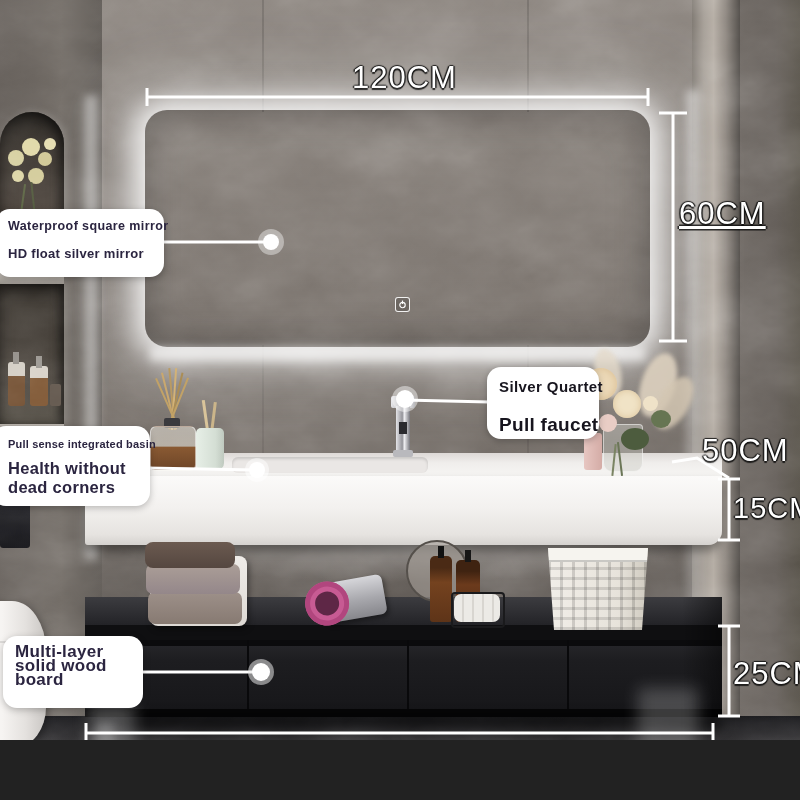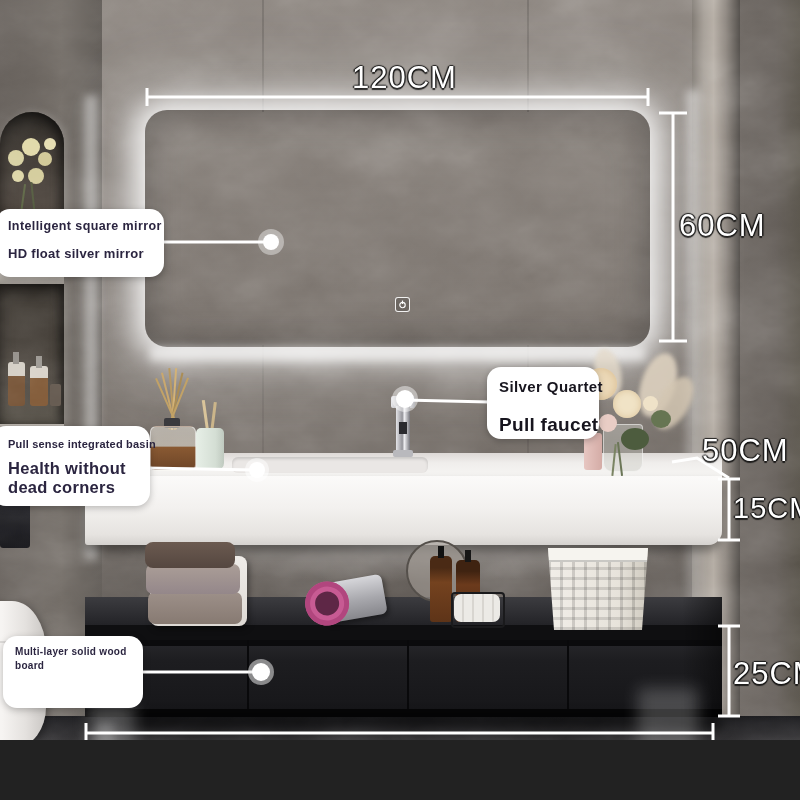--- a/index.html
+++ b/index.html
@@ -257,37 +257,37 @@
       <circle cx="405" cy="399" r="13" fill="rgba(255,255,255,.45)"></circle>
       <circle cx="405" cy="399" r="9" fill="#fff"></circle>
       <circle cx="257" cy="470" r="12" fill="rgba(255,255,255,.5)"></circle>
       <circle cx="257" cy="470" r="8" fill="#fff"></circle>
       <circle cx="261" cy="672" r="13" fill="rgba(230,230,230,.55)"></circle>
       <circle cx="261" cy="672" r="9" fill="#fff"></circle>
     </g>
   </svg>
 
   <div class="dim" style="left:352px;top:60px;">120CM</div>
-  <div class="dim" style="left:679px;top:208px;">60CM</div>
+  <div class="dim" style="left:679px;top:196px;text-decoration:underline;">60CM</div>
   <div class="dim" style="left:702px;top:433px;">50CM</div>
   <div class="dim" style="left:733px;top:492px;font-size:29px;">15CM</div>
   <div class="dim" style="left:733px;top:656px;">25CM</div>
 
   <div class="callout" style="left:-4px;top:209px;width:168px;height:68px;padding:10px 6px 10px 12px;box-sizing:border-box;">
-    <div class="t1" style="font-size:12.5px;white-space:nowrap;">Intelligent square mirror</div>
+    <div class="t1" style="font-size:12.5px;white-space:nowrap;">Waterproof square mirror</div>
     <div class="t2" style="font-size:13px;white-space:nowrap;margin-top:12px;">HD float silver mirror</div>
   </div>
 
   <div class="callout" style="left:487px;top:367px;width:112px;height:72px;padding:11px 8px 20px 12px;box-sizing:border-box;color:#17151e;">
     <div class="t1" style="font-size:15px;white-space:nowrap;">Silver Quartet</div>
     <div class="t2" style="font-size:19px;white-space:nowrap;margin-top:18px;">Pull faucet</div>
   </div>
 
   <div class="callout" style="left:-8px;top:426px;width:158px;height:80px;padding:12px 4px 8px 16px;box-sizing:border-box;">
     <div class="t1" style="font-size:11px;white-space:nowrap;letter-spacing:.2px;">Pull sense integrated basin</div>
     <div class="t2" style="font-size:16.5px;line-height:19px;margin-top:8px;width:132px;">Health without dead corners</div>
   </div>
 
   <div class="callout" style="left:3px;top:636px;width:140px;height:72px;padding:9px 6px 8px 12px;box-sizing:border-box;">
-    <div class="t1" style="font-size:10px;line-height:14px;width:118px;letter-spacing:.3px;">Multi-layer solid wood board</div>
+    <div class="t1" style="font-size:17px;line-height:14px;width:118px;letter-spacing:.3px;">Multi-layer solid wood board</div>
   </div>
 
 </div>
 
 </body></html>

